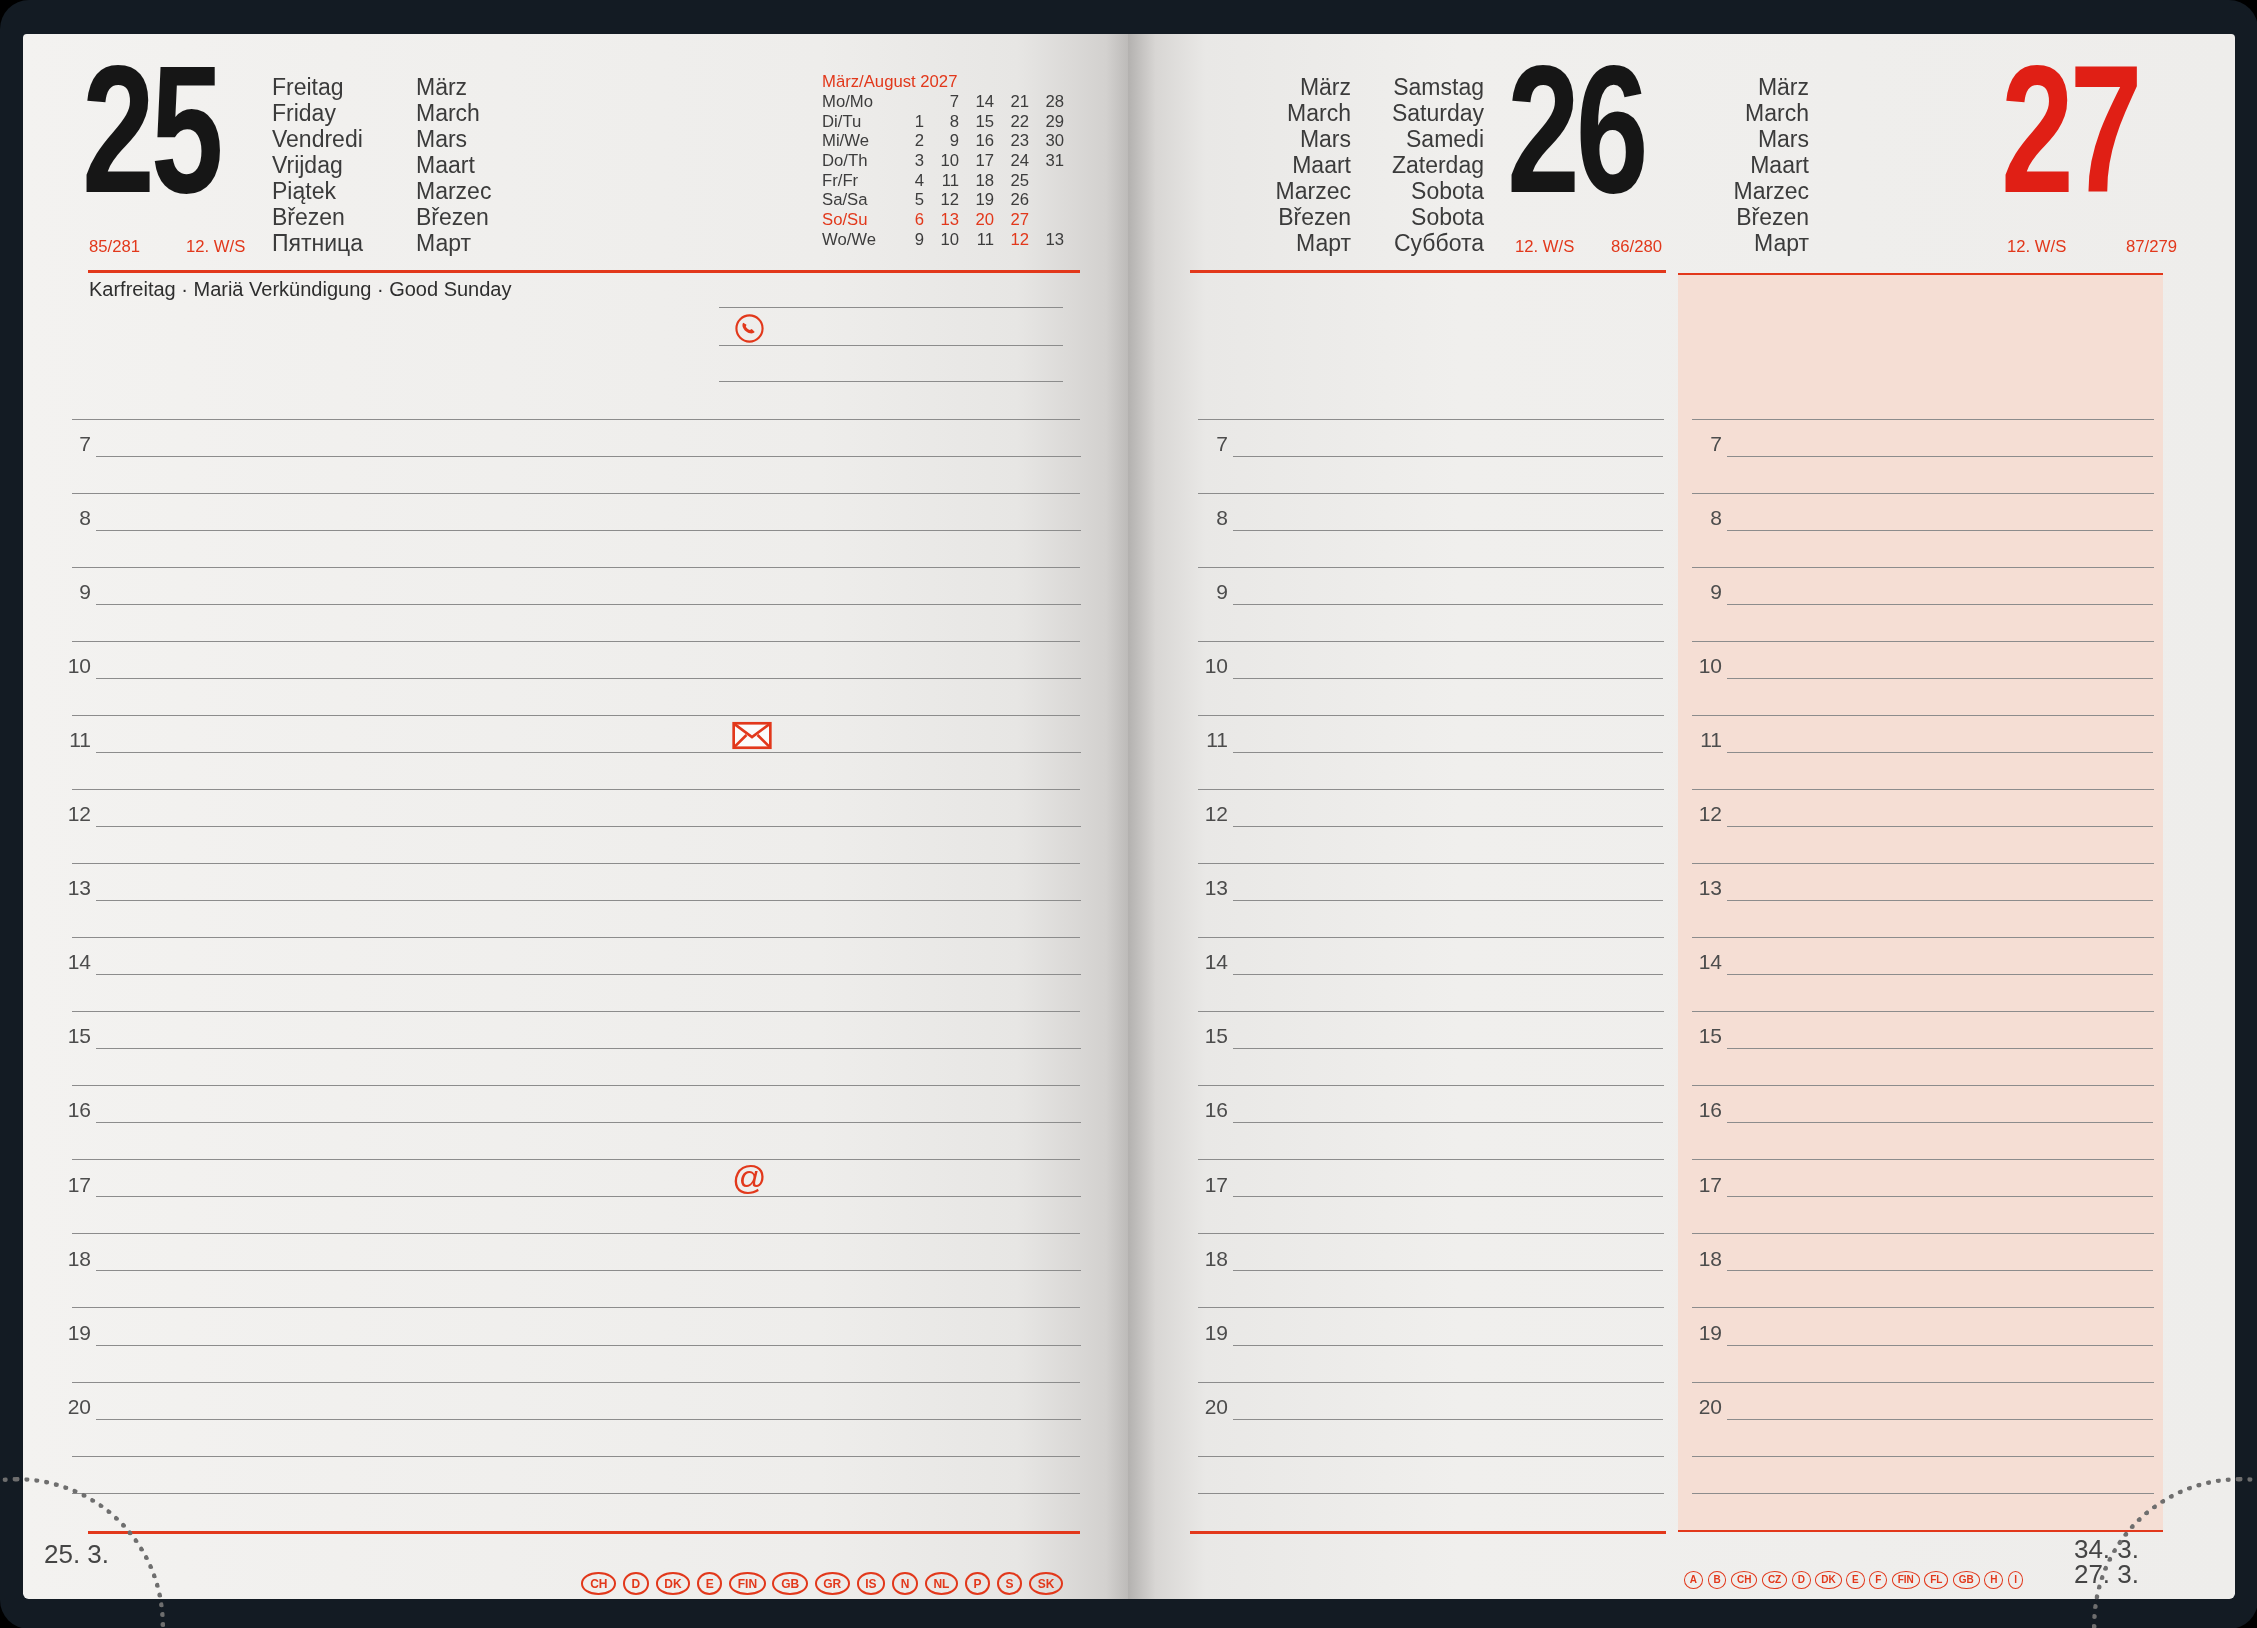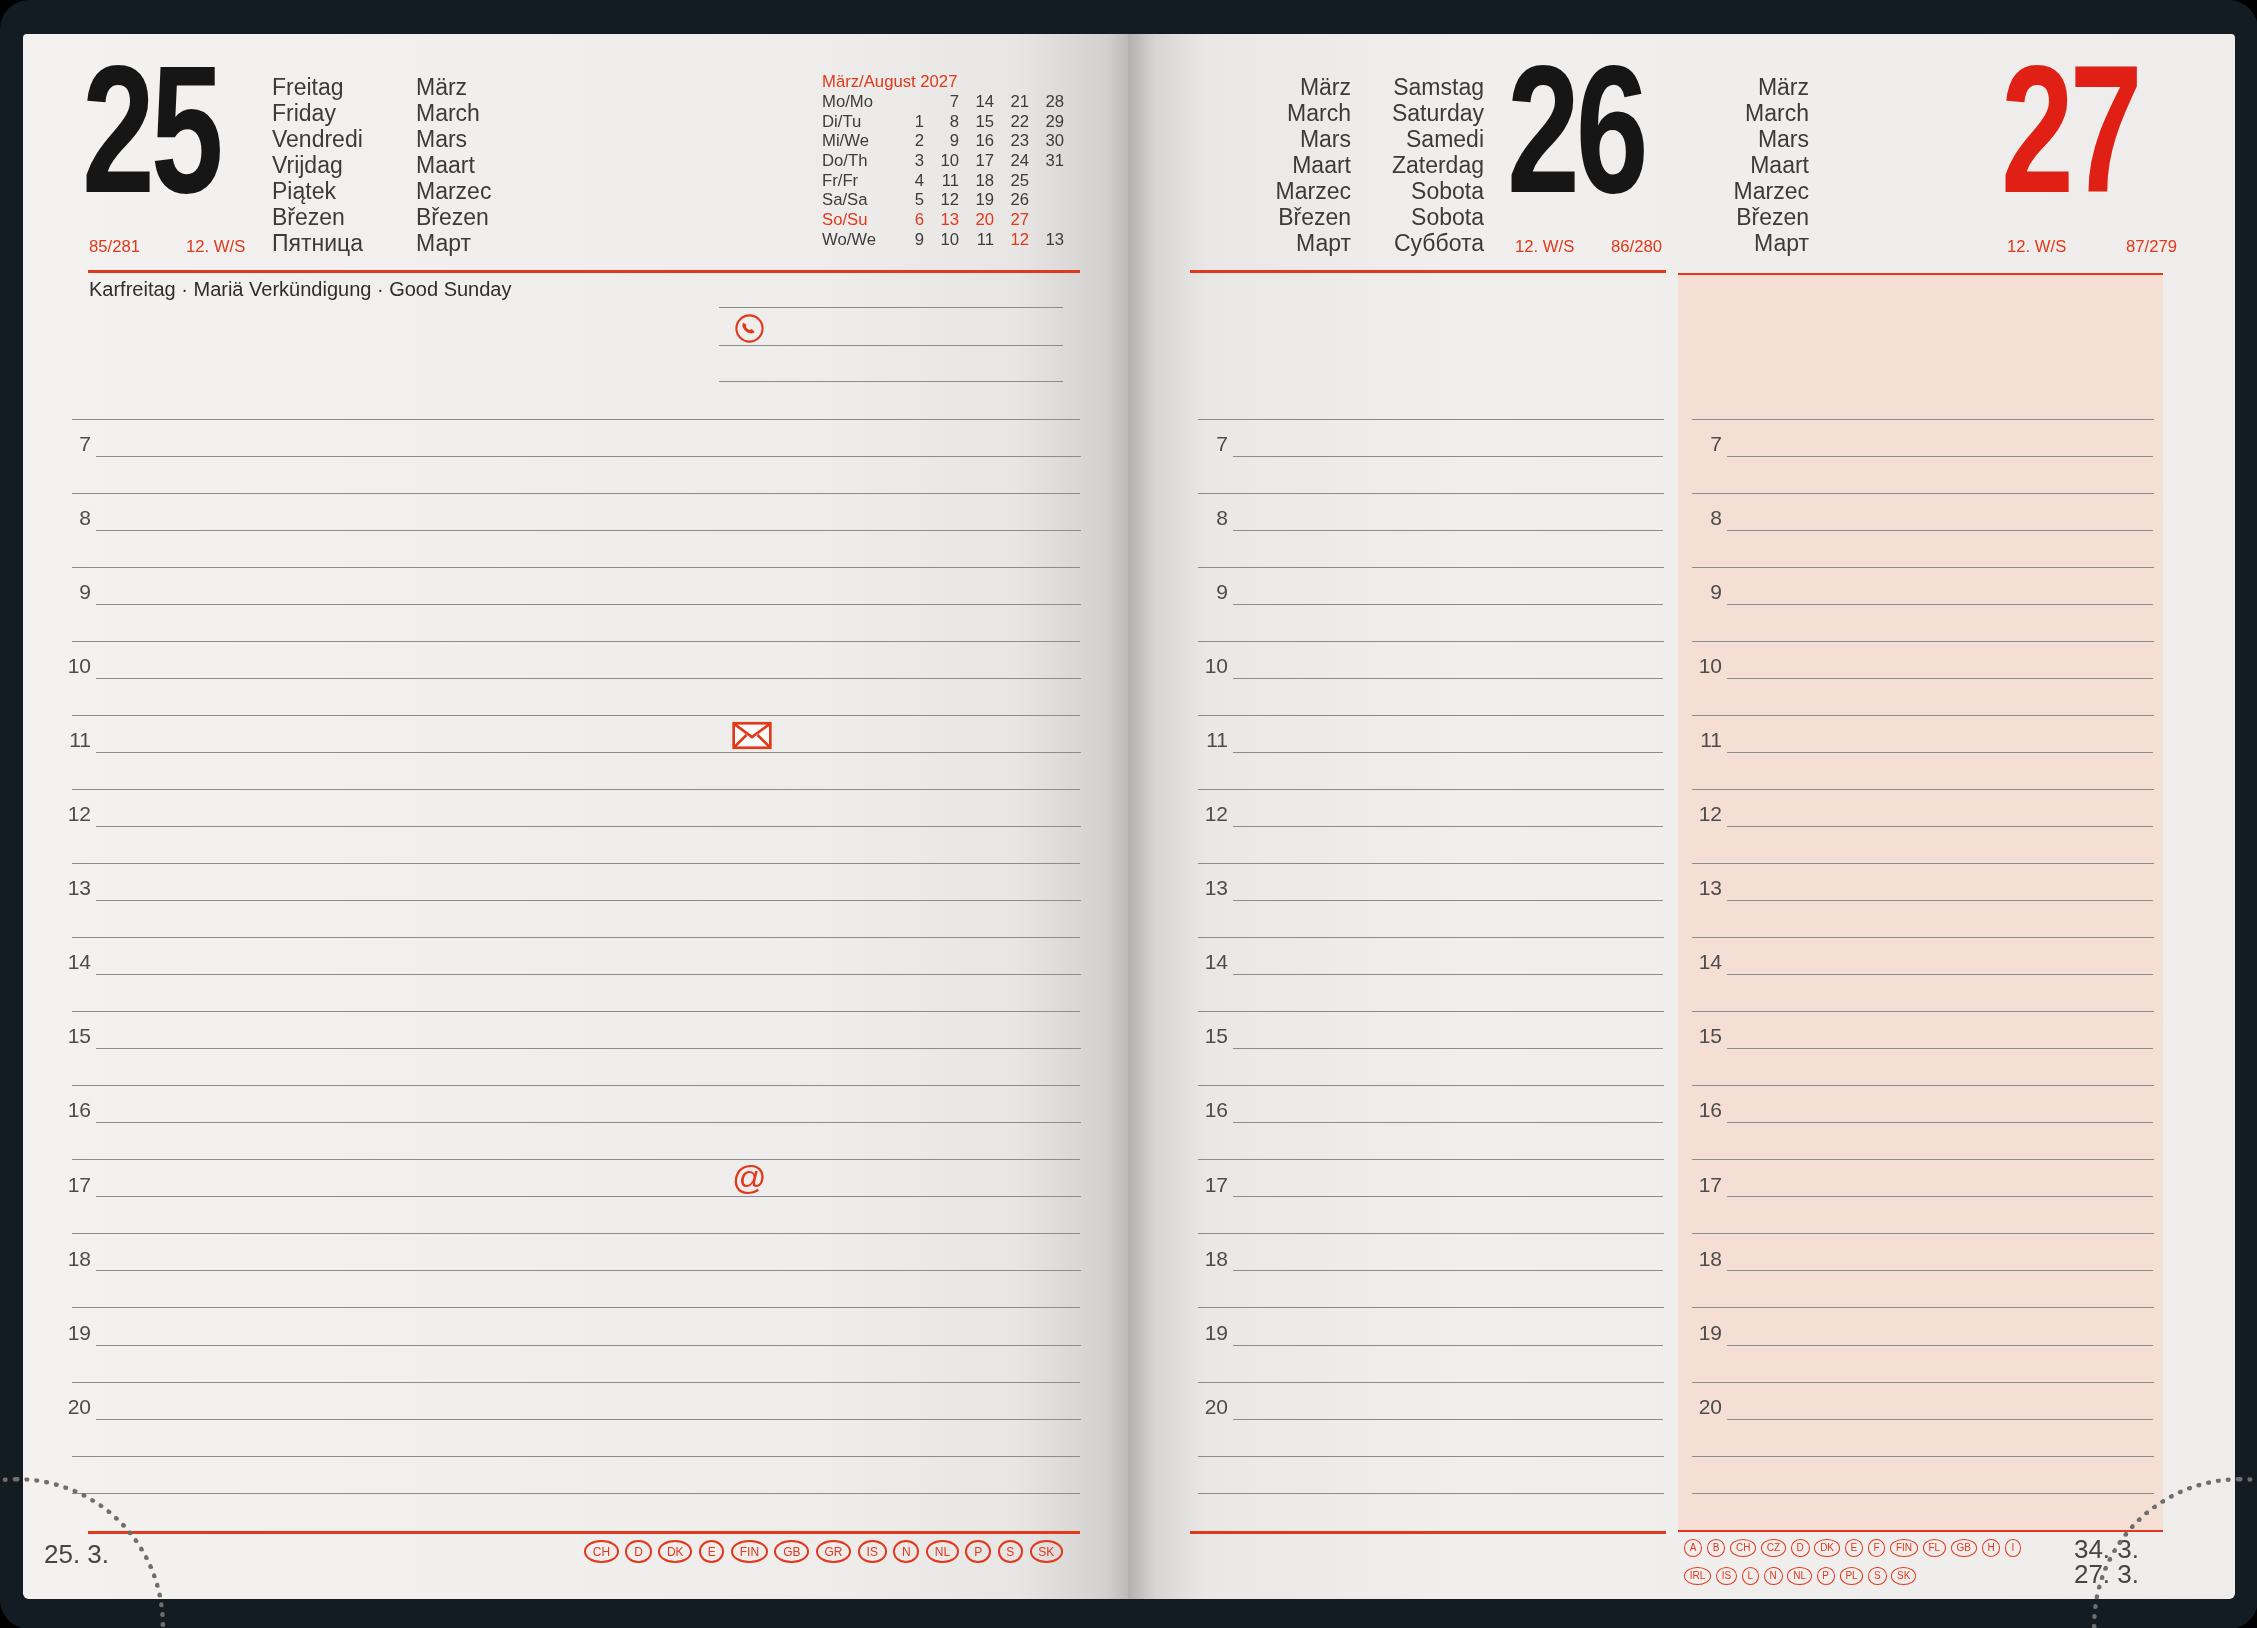--- a/index.html
+++ b/index.html
@@ -35,21 +35,21 @@
   .hour-num{position:absolute;text-align:right;font-size:21px;color:#4c4c4c;height:25px;line-height:25px;}
   .shortline{position:absolute;left:696px;width:344px;border-top:1.9px solid var(--line-gray);}
   .holiday-left{position:absolute;left:66px;top:244px;font-size:20px;color:#2e2e2e;}
   .pink-panel{position:absolute;left:550px;top:239px;width:485px;height:1259px;background:var(--pink);
     border-top:2.9px solid var(--accent-red);border-bottom:2.9px solid var(--accent-red);}
   .holiday-right{position:absolute;left:550px;top:249px;width:475px;text-align:right;
     font-size:18.6px;line-height:23.4px;color:#3d3d3d;}
   
   .badges{position:absolute;display:flex;gap:6.7px;}
   .badge{border:2.4px solid var(--accent-red);color:var(--accent-red);border-radius:50%;
-    font-weight:400;font-size:12px;line-height:1;padding:3.8px 6.7px 2.9px;min-width:19px;text-align:center;}
+    font-weight:700;font-size:12px;line-height:1;padding:3.8px 6.7px 2.9px;min-width:19px;text-align:center;margin-top:32px;}
   .badges.sm{gap:4.8px;}
   .badges.sm .badge{font-size:10px;border-width:1.9px;padding:3.3px 4.8px 2.4px;min-width:15.3px;}
   .corner-date{position:absolute;font-size:26px;color:#454545;line-height:25px;white-space:nowrap;}
   .at-sign{position:absolute;left:709px;top:1124px;font-size:34px;color:var(--accent-red);}
   .icon-abs{position:absolute;}
   
   .perf-clip{position:absolute;top:1453px;width:201px;height:176px;overflow:hidden;pointer-events:none;}
   .perf-clip.left{left:0;} .perf-clip.right{left:2057px;}
   .perf-circle{position:absolute;width:296px;height:296px;border:5.7px dotted #6e6e6e;border-radius:50%;}
   .perf-clip.left .perf-circle{left:-131px;top:24px;}

